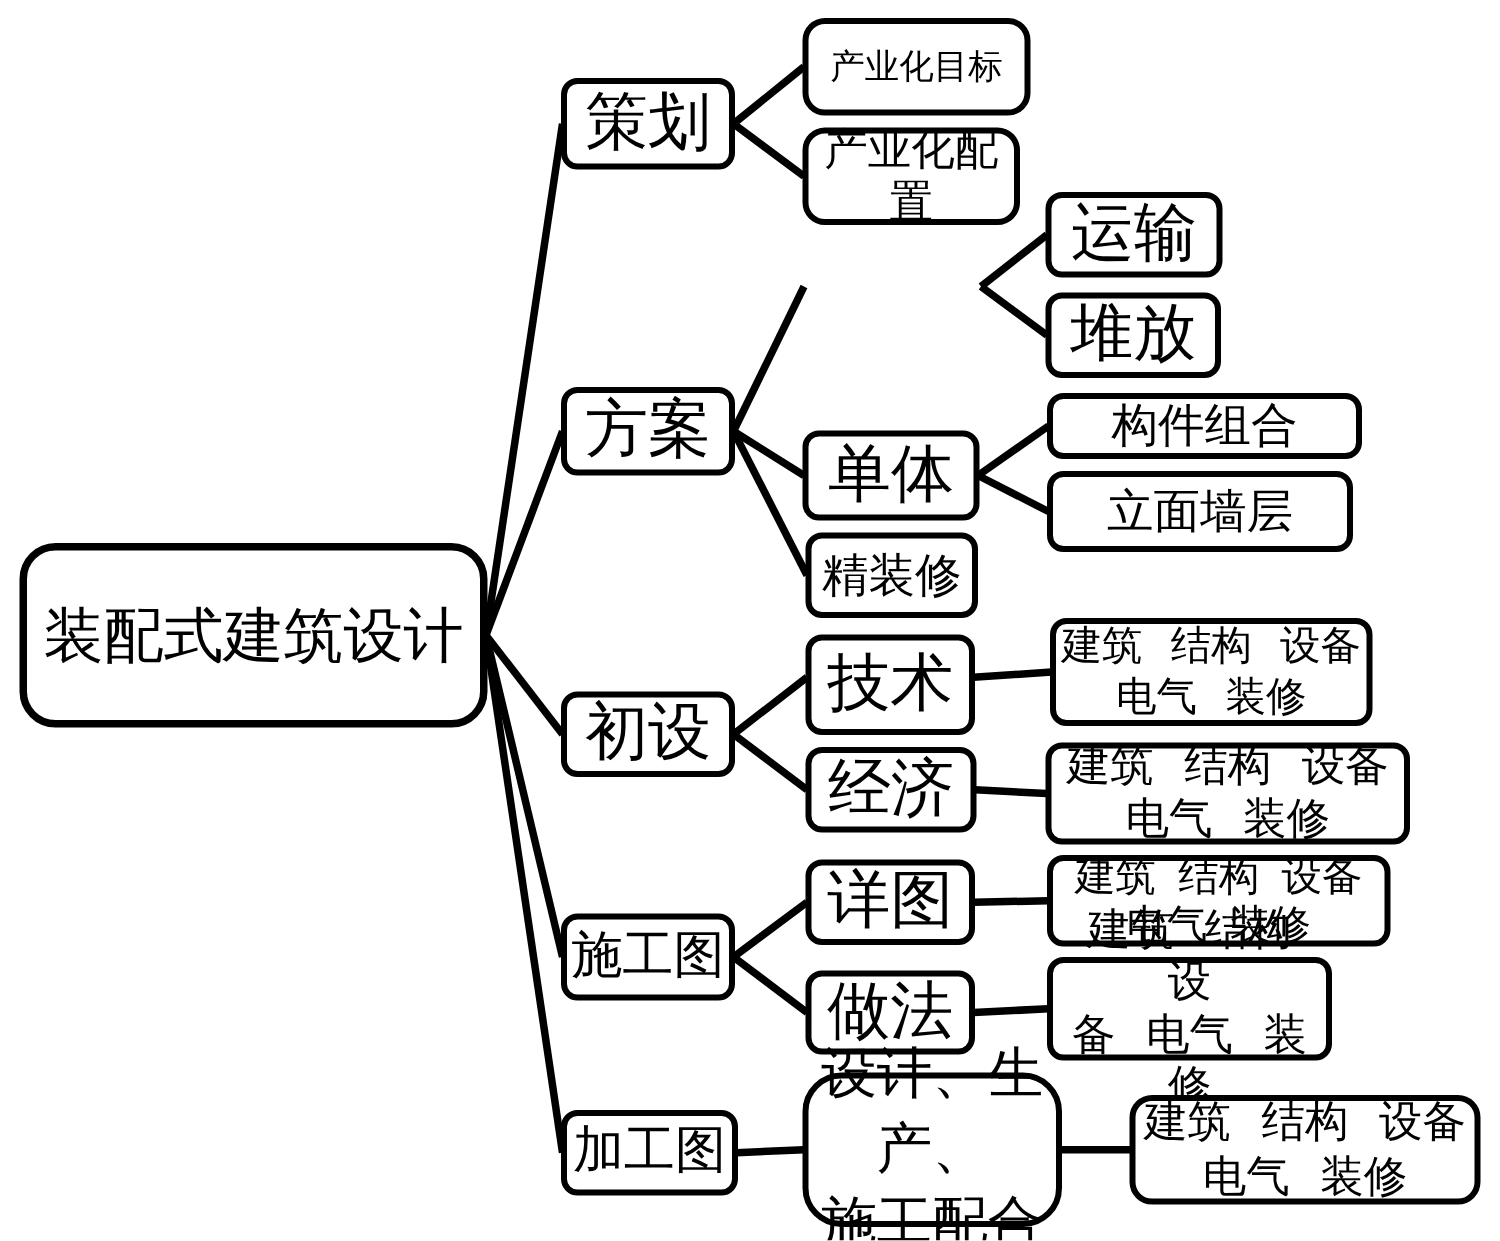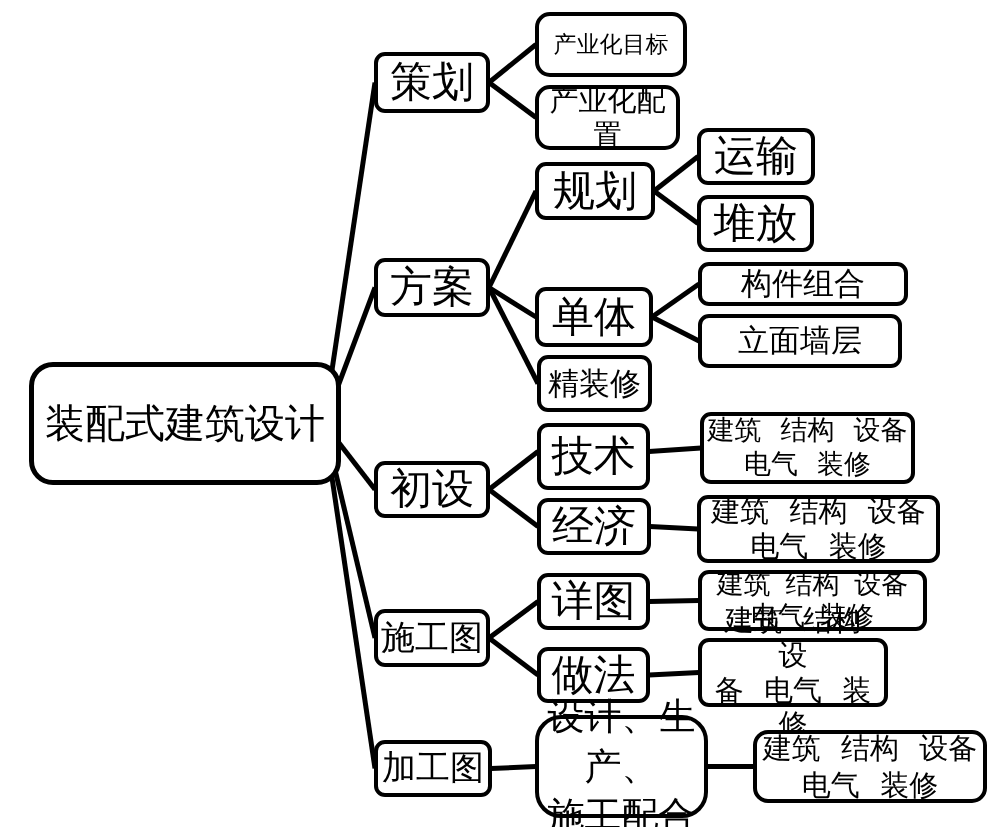--- a/index.html
+++ b/index.html
@@ -80,37 +80,36 @@
       <line x1="649" y1="451.5" x2="701" y2="448" stroke="#000000" stroke-width="5"></line>
       <line x1="650" y1="526.5" x2="698" y2="529" stroke="#000000" stroke-width="5"></line>
       <line x1="489" y1="638" x2="538" y2="601.5" stroke="#000000" stroke-width="5"></line>
       <line x1="489" y1="638" x2="538" y2="675" stroke="#000000" stroke-width="5"></line>
       <line x1="649" y1="601.5" x2="699" y2="600.5" stroke="#000000" stroke-width="5"></line>
       <line x1="649" y1="675" x2="699" y2="672.5" stroke="#000000" stroke-width="5"></line>
       <line x1="491" y1="768.5" x2="536" y2="766.5" stroke="#000000" stroke-width="5"></line>
       <line x1="707" y1="766.5" x2="754" y2="766.5" stroke="#000000" stroke-width="5"></line>
     </svg>
 
-  <div class="node root" style="left:13px;top:362px;width:312px;height:123px;font-size:40px;margin-left:16px;">装配式建筑设计</div>
+  <div class="node root" style="left:13px;top:362px;width:312px;height:123px;font-size:40px;">装配式建筑设计</div>
 
   <div class="node" style="left:374px;top:52px;width:116px;height:61px;font-size:42px;">策划</div>
 
   <div class="node" style="left:374px;top:258px;width:116px;height:59px;font-size:42px;">方案</div>
 
   <div class="node" style="left:374px;top:461px;width:116px;height:57px;font-size:42px;">初设</div>
 
   <div class="node" style="left:374px;top:609px;width:116px;height:58px;font-size:34px;">施工图</div>
 
   <div class="node" style="left:374px;top:740px;width:118px;height:57px;font-size:34px;">加工图</div>
 
   <div class="node midround" style="left:535px;top:12px;width:152px;height:65px;font-size:23px;">产业化目标</div>
 
   <div class="node midround" style="left:535px;top:85px;width:145px;height:65px;font-size:29px;">产业化配置</div>
 
-  <div class="node" style="left:535px;top:162px;width:120px;height:58px;font-size:42px;">规划</div>
 
   <div class="node" style="left:535px;top:287px;width:118px;height:60px;font-size:42px;">单体</div>
 
   <div class="node" style="left:537px;top:355px;width:115px;height:57px;font-size:31px;">精装修</div>
 
   <div class="node" style="left:697px;top:128px;width:118px;height:57px;font-size:42px;">运输</div>
 
   <div class="node" style="left:697px;top:195px;width:117px;height:57px;font-size:42px;">堆放</div>
 
   <div class="node" style="left:698px;top:262px;width:210px;height:44px;font-size:31px;">构件组合</div>

